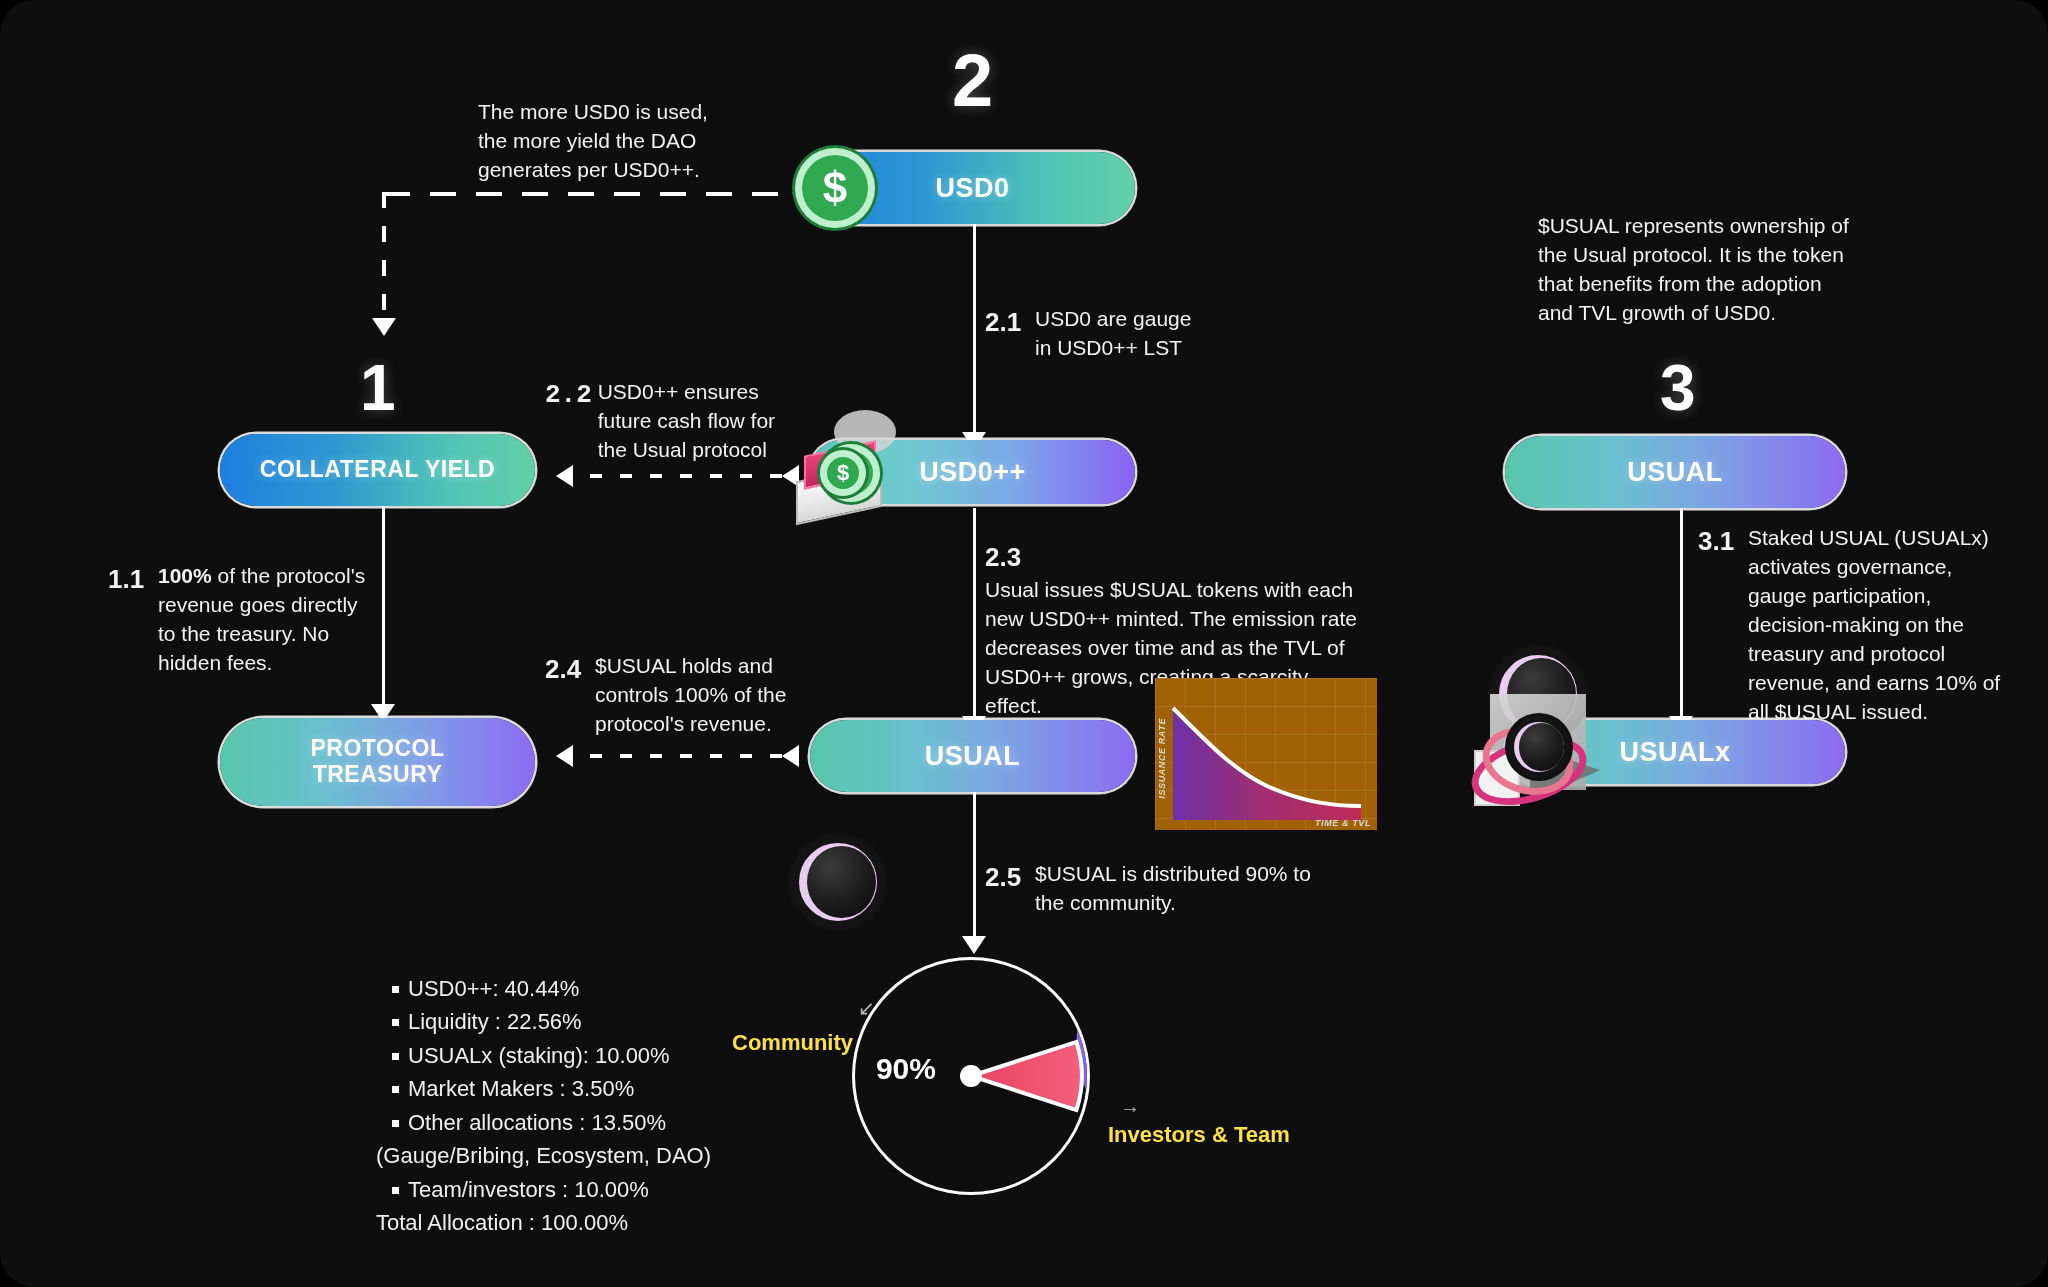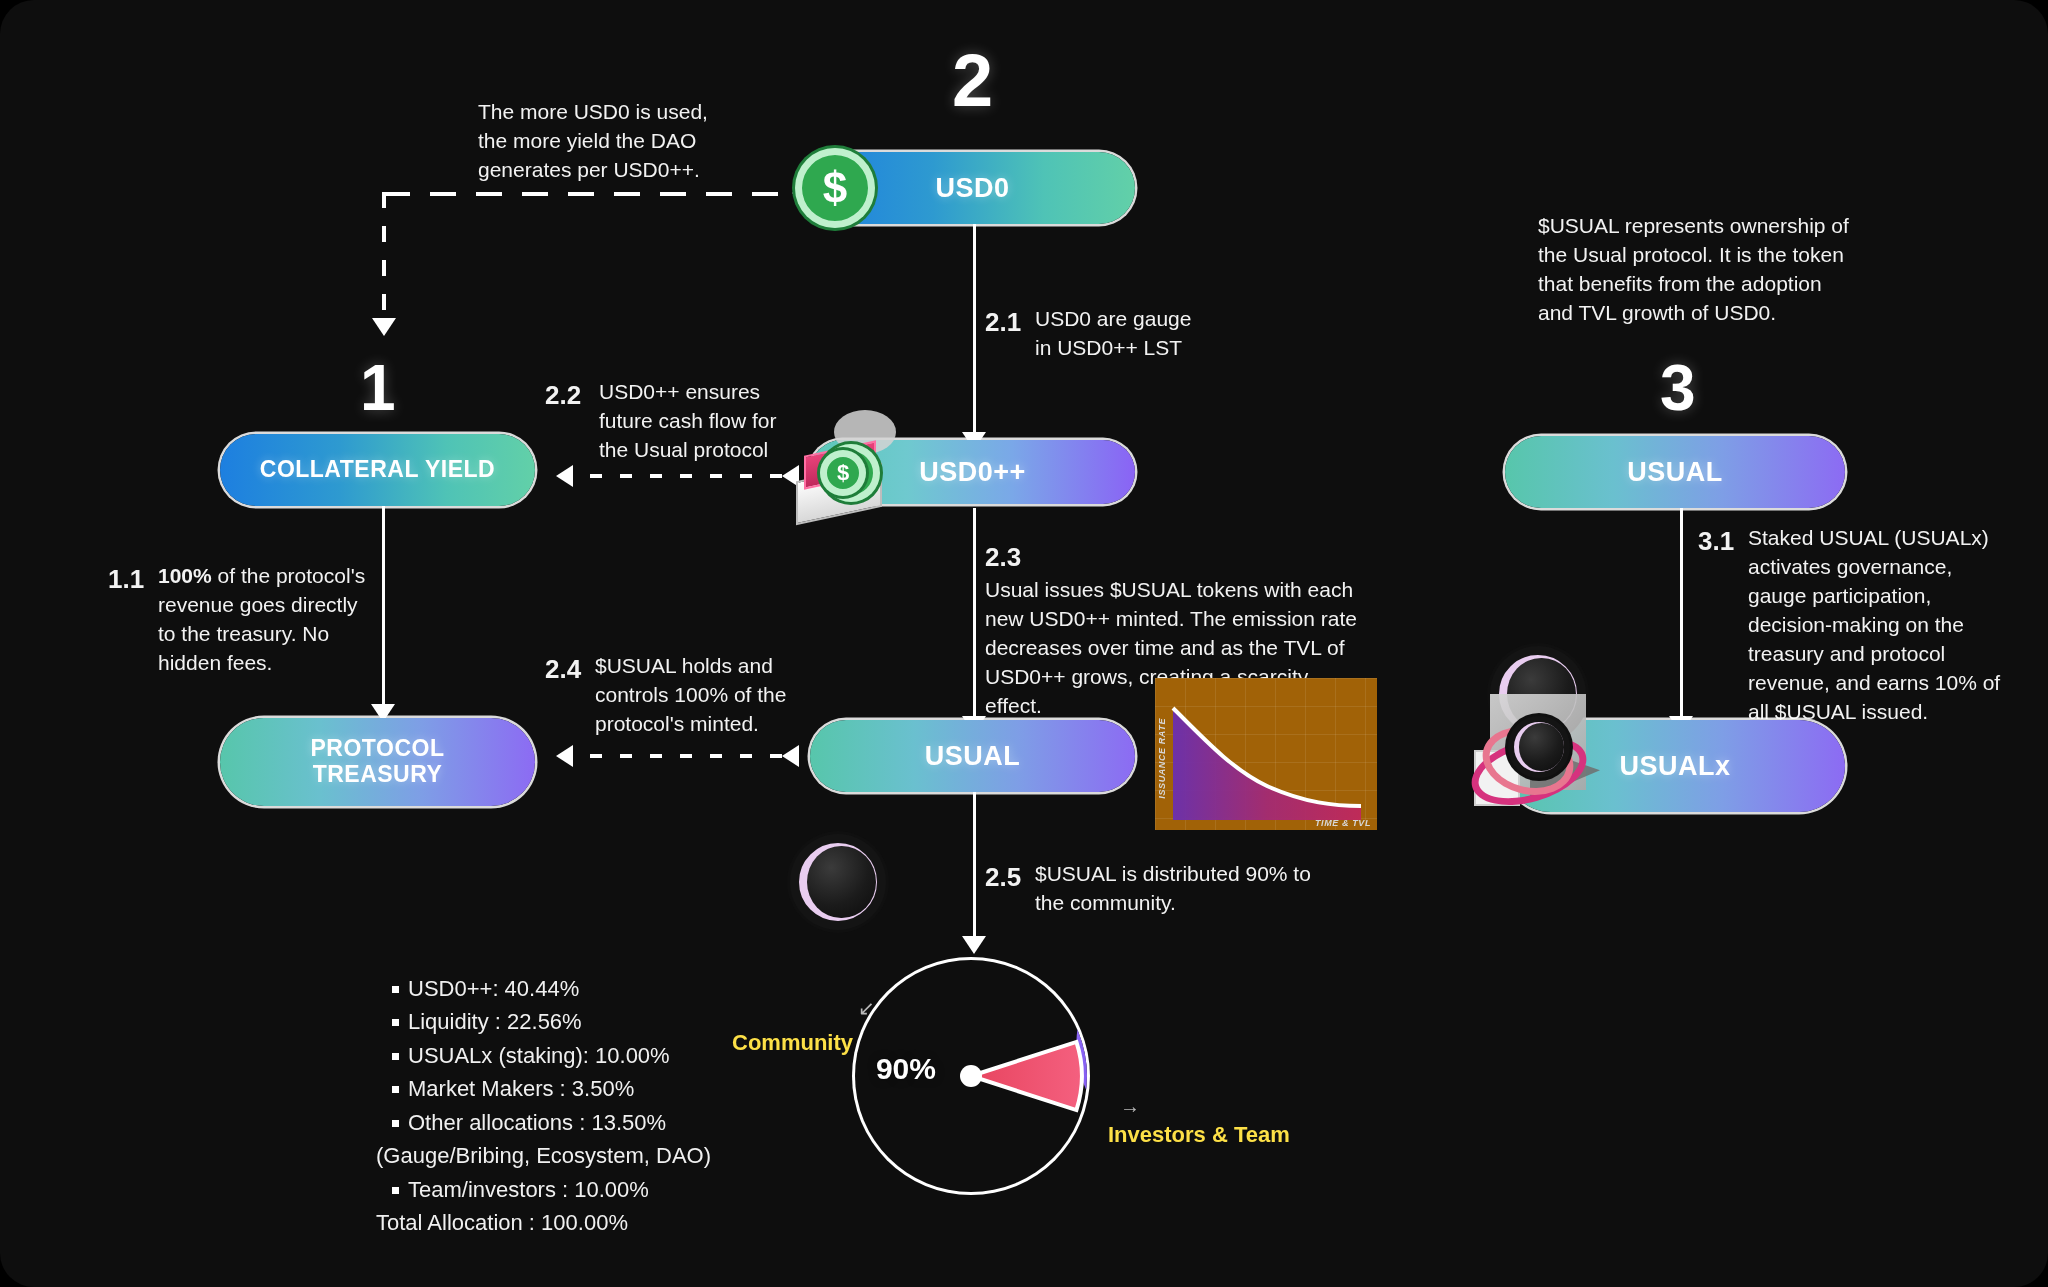--- a/index.html
+++ b/index.html
@@ -298,21 +298,21 @@
       <span style="display:block">USD0 are gauge</span>
       <span style="display:block">in USD0++ LST</span>
     </span>
   </div>
 
   <div class="node g-blue-teal" style="left:220px;top:434px;width:315px;height:72px;font-size:23px;">
     <span class="node-label">COLLATERAL YIELD</span>
   </div>
 
   <div class="note" style="left:545px;top:378px;font-size:21px;width:290px;">
-    <span class="sub" style="font-size:26px;margin-right:12px;">2.2</span>
+    <span class="sub" style="font-size:26px;margin-right:0;font-family:Liberation Mono, monospace;">2.2</span>
     <span class="txt">
       <span style="display:block">USD0++ ensures</span>
       <span style="display:block">future cash flow for</span>
       <span style="display:block">the Usual protocol</span>
     </span>
   </div>
   <div class="dashline short" style="left:590px;top:474px;width:192px;"></div>
   <div class="arrowhead-left" style="left:556px;top:465px;"></div>
   <div class="arrowhead-left" style="left:782px;top:465px;"></div>
 
@@ -362,21 +362,21 @@
   <div class="node g-teal-purple2" style="left:220px;top:718px;width:315px;height:88px;font-size:23px;flex-direction:column;">
     <span class="node-label">PROTOCOL</span>
     <span class="node-label">TREASURY</span>
   </div>
 
   <div class="note" style="left:545px;top:652px;font-size:21px;width:290px;">
     <span class="sub" style="font-size:26px;margin-right:8px;">2.4</span>
     <span class="txt">
       <span style="display:block">$USUAL holds and</span>
       <span style="display:block">controls 100% of the</span>
-      <span style="display:block">protocol's minted.</span>
+      <span style="display:block">protocol's revenue.</span>
     </span>
   </div>
   <div class="dashline short" style="left:590px;top:754px;width:192px;"></div>
   <div class="arrowhead-left" style="left:556px;top:745px;"></div>
   <div class="arrowhead-left" style="left:782px;top:745px;"></div>
 
   <div class="node g-teal-purple2" style="left:810px;top:720px;width:325px;height:72px;font-size:27px;">
     <span class="node-label">USUAL</span>
   </div>
   <div class="icon-abs usualtoken" style="left:790px;top:708px;width:96px;height:96px;">
@@ -436,21 +436,21 @@
       <span style="display:block">Staked USUAL (USUALx)</span>
       <span style="display:block">activates governance,</span>
       <span style="display:block">gauge participation,</span>
       <span style="display:block">decision-making on the</span>
       <span style="display:block">treasury and protocol</span>
       <span style="display:block">revenue, and earns 10% of</span>
       <span style="display:block">all $USUAL issued.</span>
     </span>
   </div>
 
-  <div class="node g-teal-purple2" style="left:1505px;top:720px;width:340px;height:92px;font-size:27px;">
+  <div class="node g-teal-purple2" style="left:1505px;top:720px;width:340px;height:64px;font-size:27px;">
     <span class="node-label">USUALx</span>
   </div>
   <div class="icon-abs cube" style="left:1468px;top:688px;width:140px;height:130px;">
     <div class="face"></div>
     <div class="shadowfan"></div>
     <div class="card"></div>
     <div class="pinkring"></div>
     <div class="pinkring2"></div>
     <div class="usualtoken" style="position:absolute;left:40px;top:28px;width:62px;height:62px;">
       <div class="ring" style="border-width:7px;"></div>

